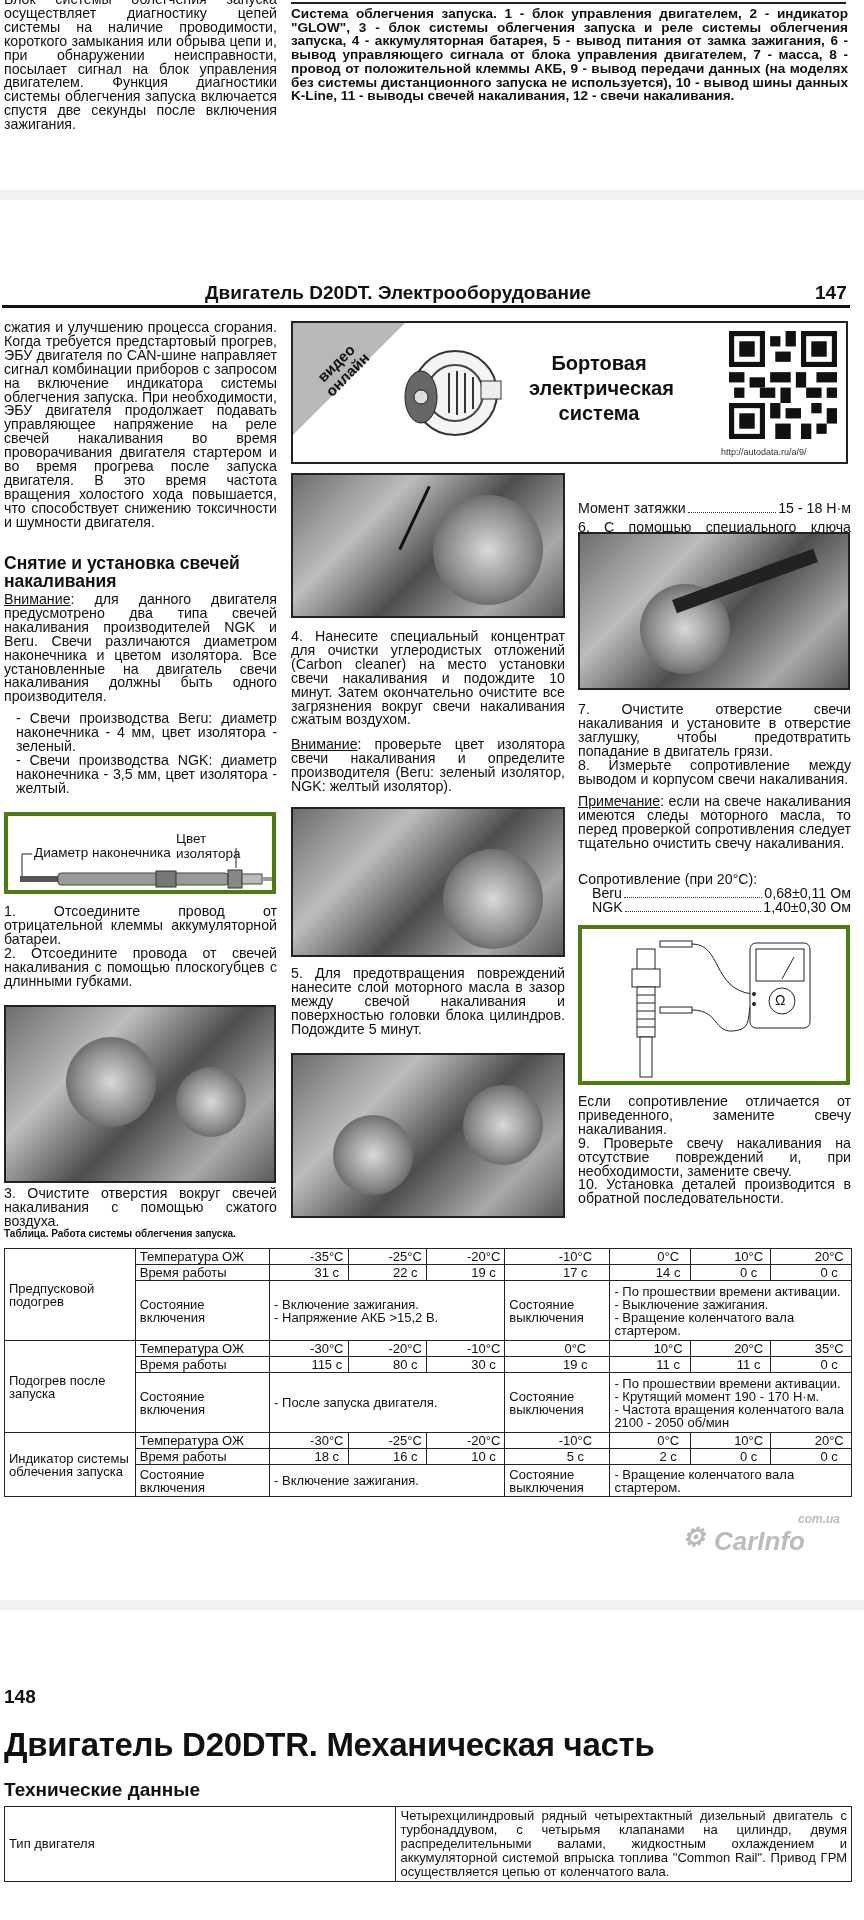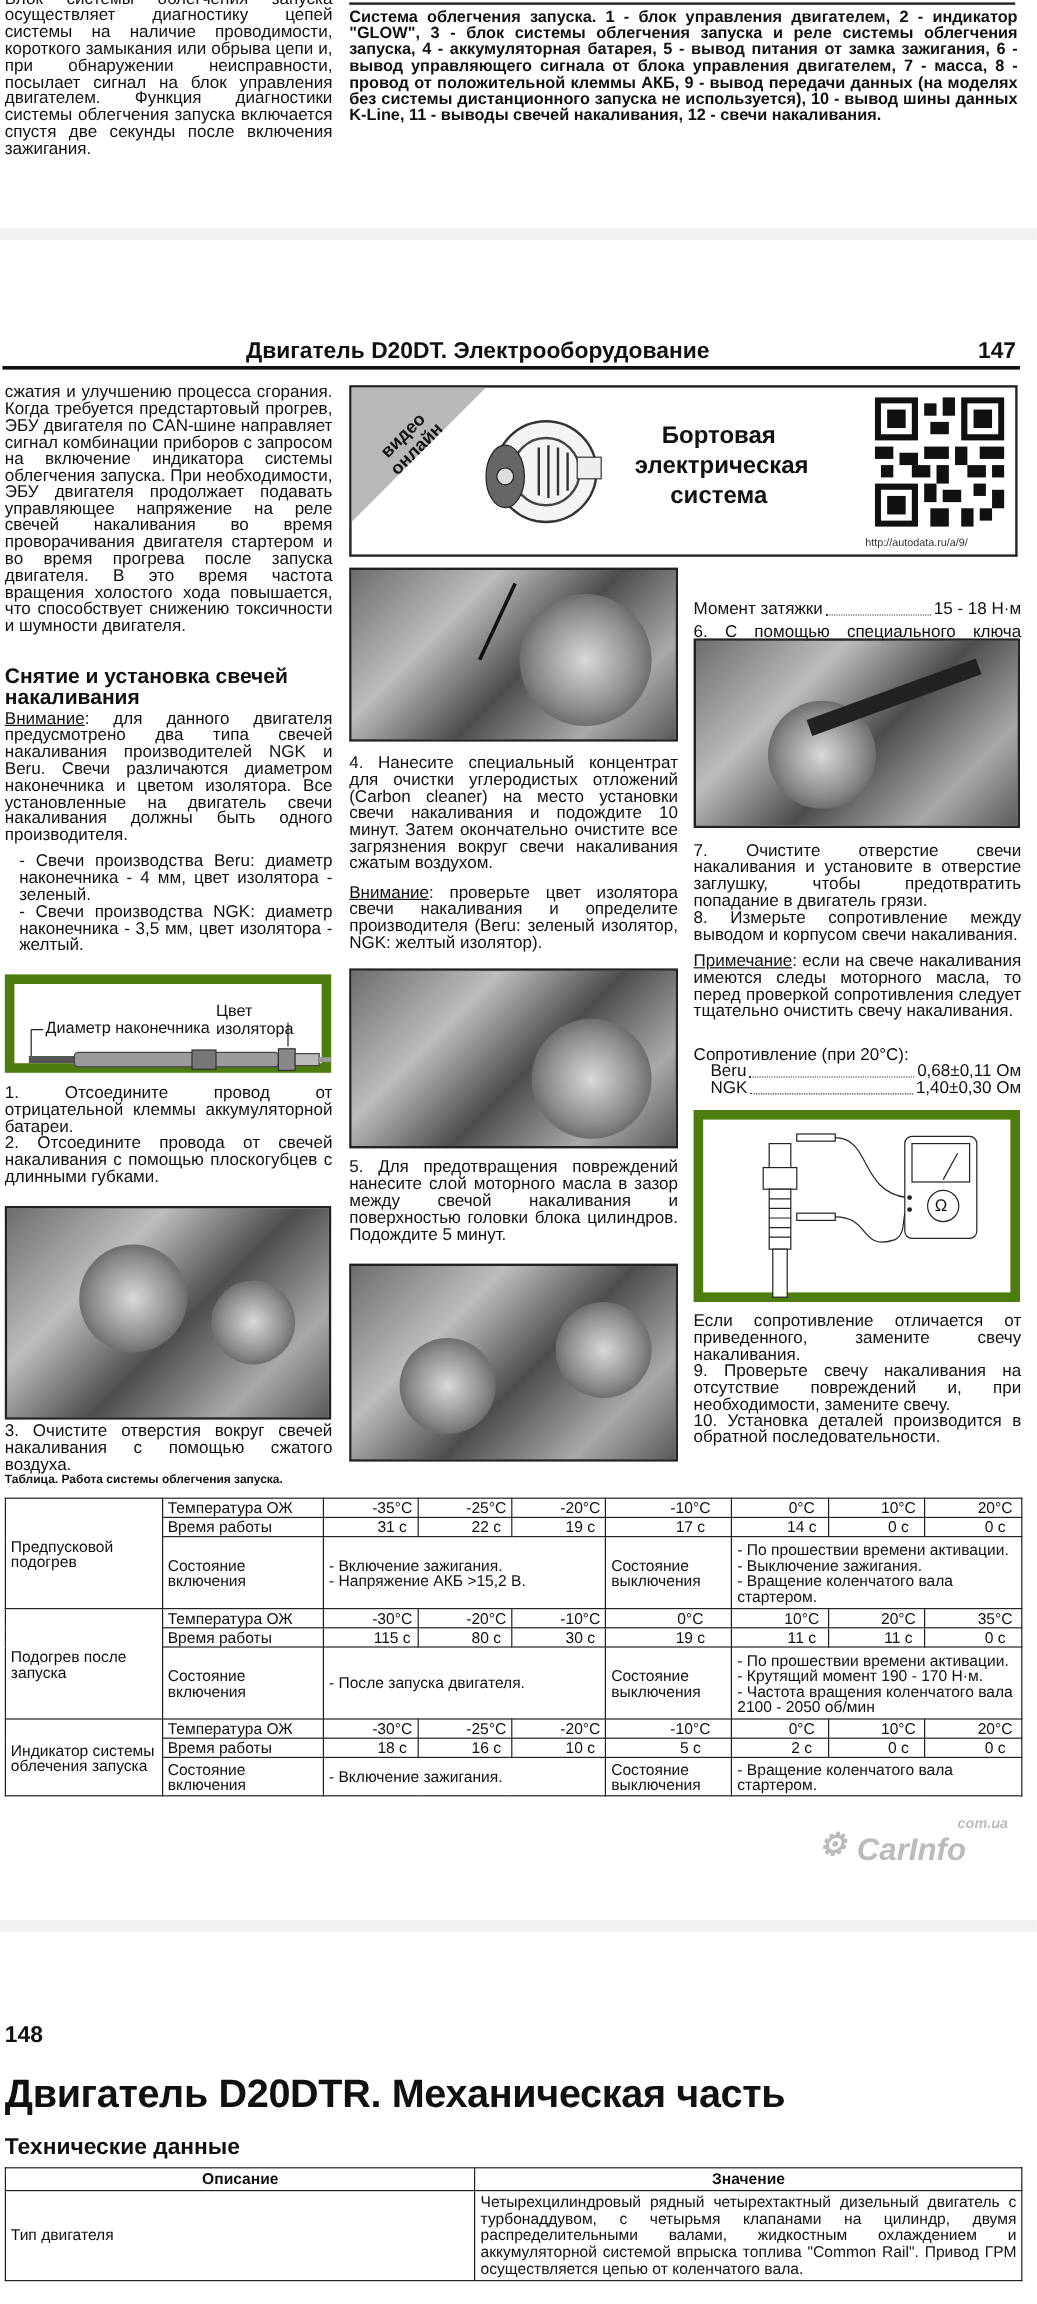--- a/index.html
+++ b/index.html
@@ -5,21 +5,21 @@
   * { box-sizing: border-box; margin: 0; padding: 0; }
   html, body { width: 864px; height: 1920px; background: #ffffff; overflow: hidden; }
   body { font-family: "Liberation Sans", sans-serif; color: #111; position: relative; }
   .abs { position: absolute; }
   .txt { font-size: 14.2px; line-height: 13.9px; text-align: justify; }
   .ital { }
   .u { text-decoration: underline; }
   .gap { background: #f1f1f1; }
   .photo { border: 2px solid #222; background: linear-gradient(135deg, #6d6d6d 0%, #bdbdbd 30%, #4d4d4d 55%, #a9a9a9 80%, #5a5a5a 100%); overflow: hidden; }
   .photo .blob { position: absolute; border-radius: 50%; background: radial-gradient(circle, #d9d9d9 0%, #8a8a8a 55%, #3a3a3a 100%); }
-  .frame { border: 8px solid #4d7c0f; background: #fff; }
+  .frame { border: 4px solid #4d7c0f; background: #fff; }
   table { border-collapse: collapse; }
   .t1 td { border: 1px solid #222; font-size: 13px; line-height: 13px; padding: 1px 4px; vertical-align: middle; }
   .t1 td.c { text-align: center; padding-left: 40px; }
   .t2 td, .t2 th { border: 1px solid #222; font-size: 13px; line-height: 14px; padding: 2px 4px; }
   .t2 th { font-weight: bold; text-align: center; }
   .dots { display: flex; }
   .dots .fill { flex: 1; border-bottom: 1px dotted #333; margin: 0 2px 3px 2px; }
 </style>
 </head>
 <body>
@@ -319,22 +319,18 @@
 
 <div class="abs" style="left:4px; top:1686px; font-size:19px; font-weight:bold;">148</div>
 <div class="abs" style="left:4px; top:1726px; font-size:33px; font-weight:bold; letter-spacing:-0.3px;">Двигатель D20DTR. Механическая часть</div>
 <div class="abs" style="left:4px; top:1779px; font-size:19px; font-weight:bold;">Технические данные</div>
 <table class="abs t2" style="left:4px; top:1806px; width:848px;">
   <colgroup>
       <col style="width:392px">
       <col style="width:456px">
     </colgroup>
   <tbody>
-      <tr>
-    <th>Описание</th>
-    <th>Значение</th>
-  </tr>
   <tr>
     <td>Тип двигателя</td>
     <td style="text-align:justify;">Четырехцилиндровый рядный четырехтактный дизельный двигатель с турбонаддувом, с четырьмя клапанами на цилиндр, двумя распределительными валами, жидкостным охлаждением и аккумуляторной системой впрыска топлива "Common Rail". Привод ГРМ осуществляется цепью от коленчатого вала.</td>
   </tr>
 </tbody>
   </table>
 
 </body></html>

